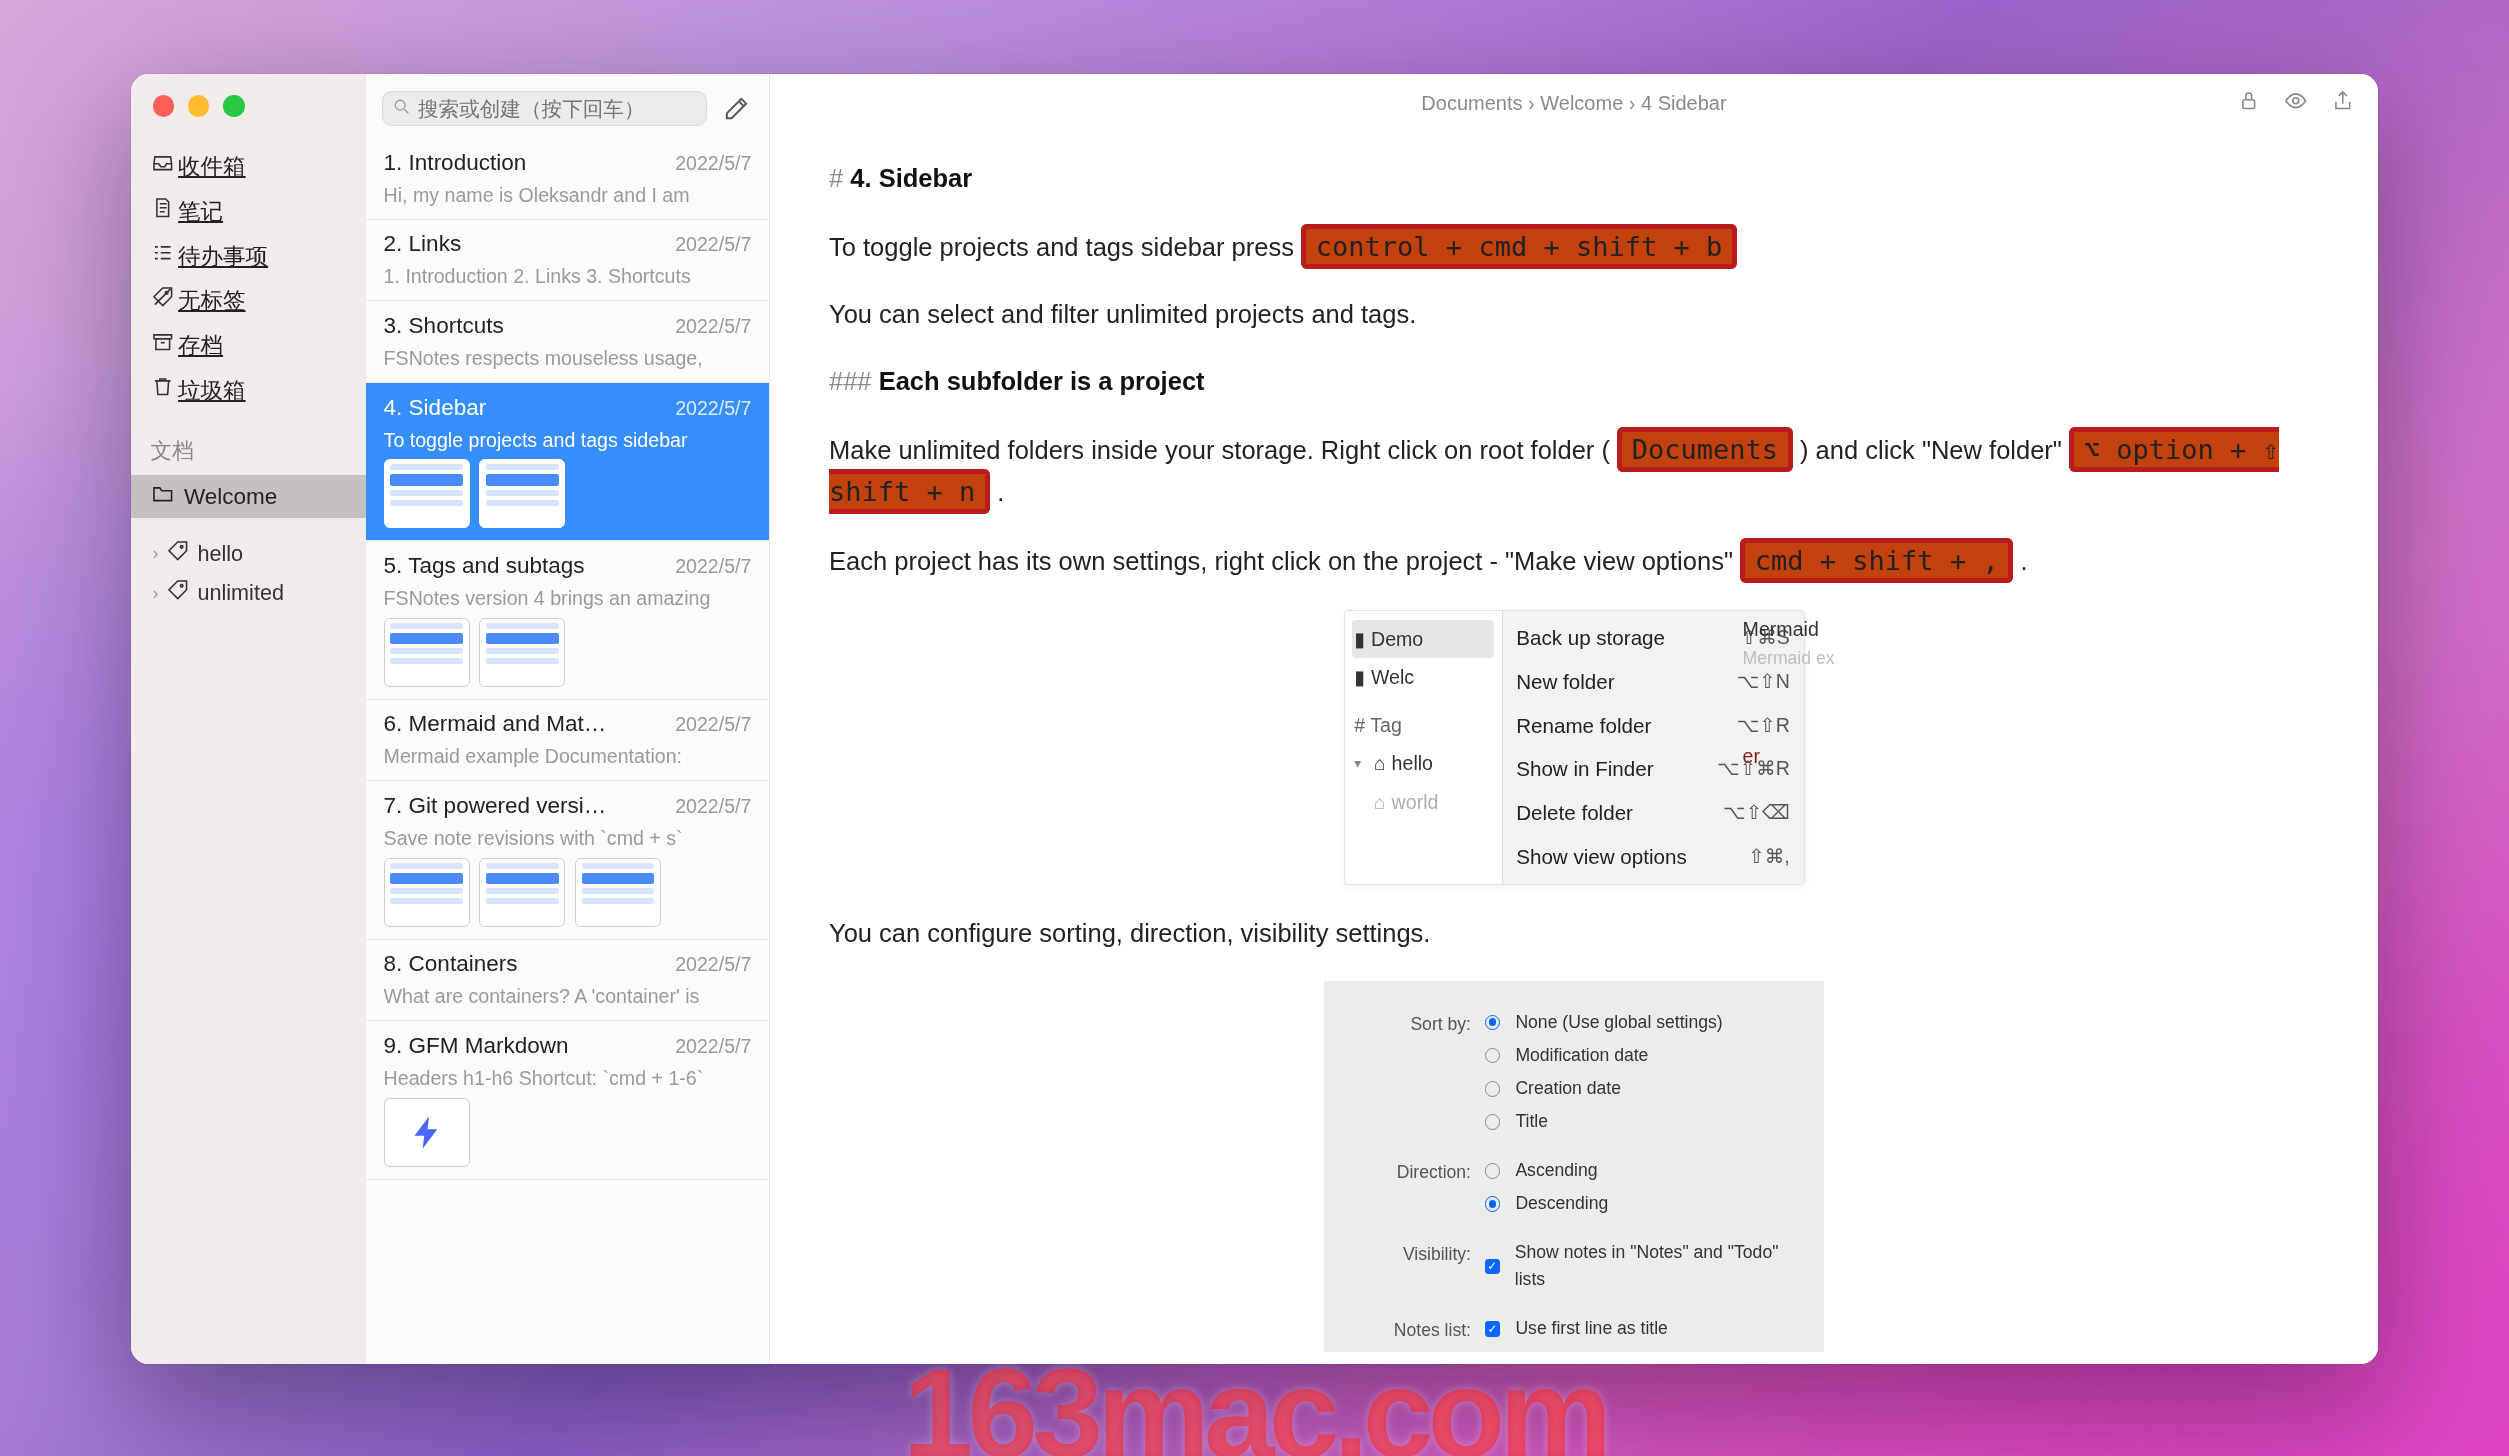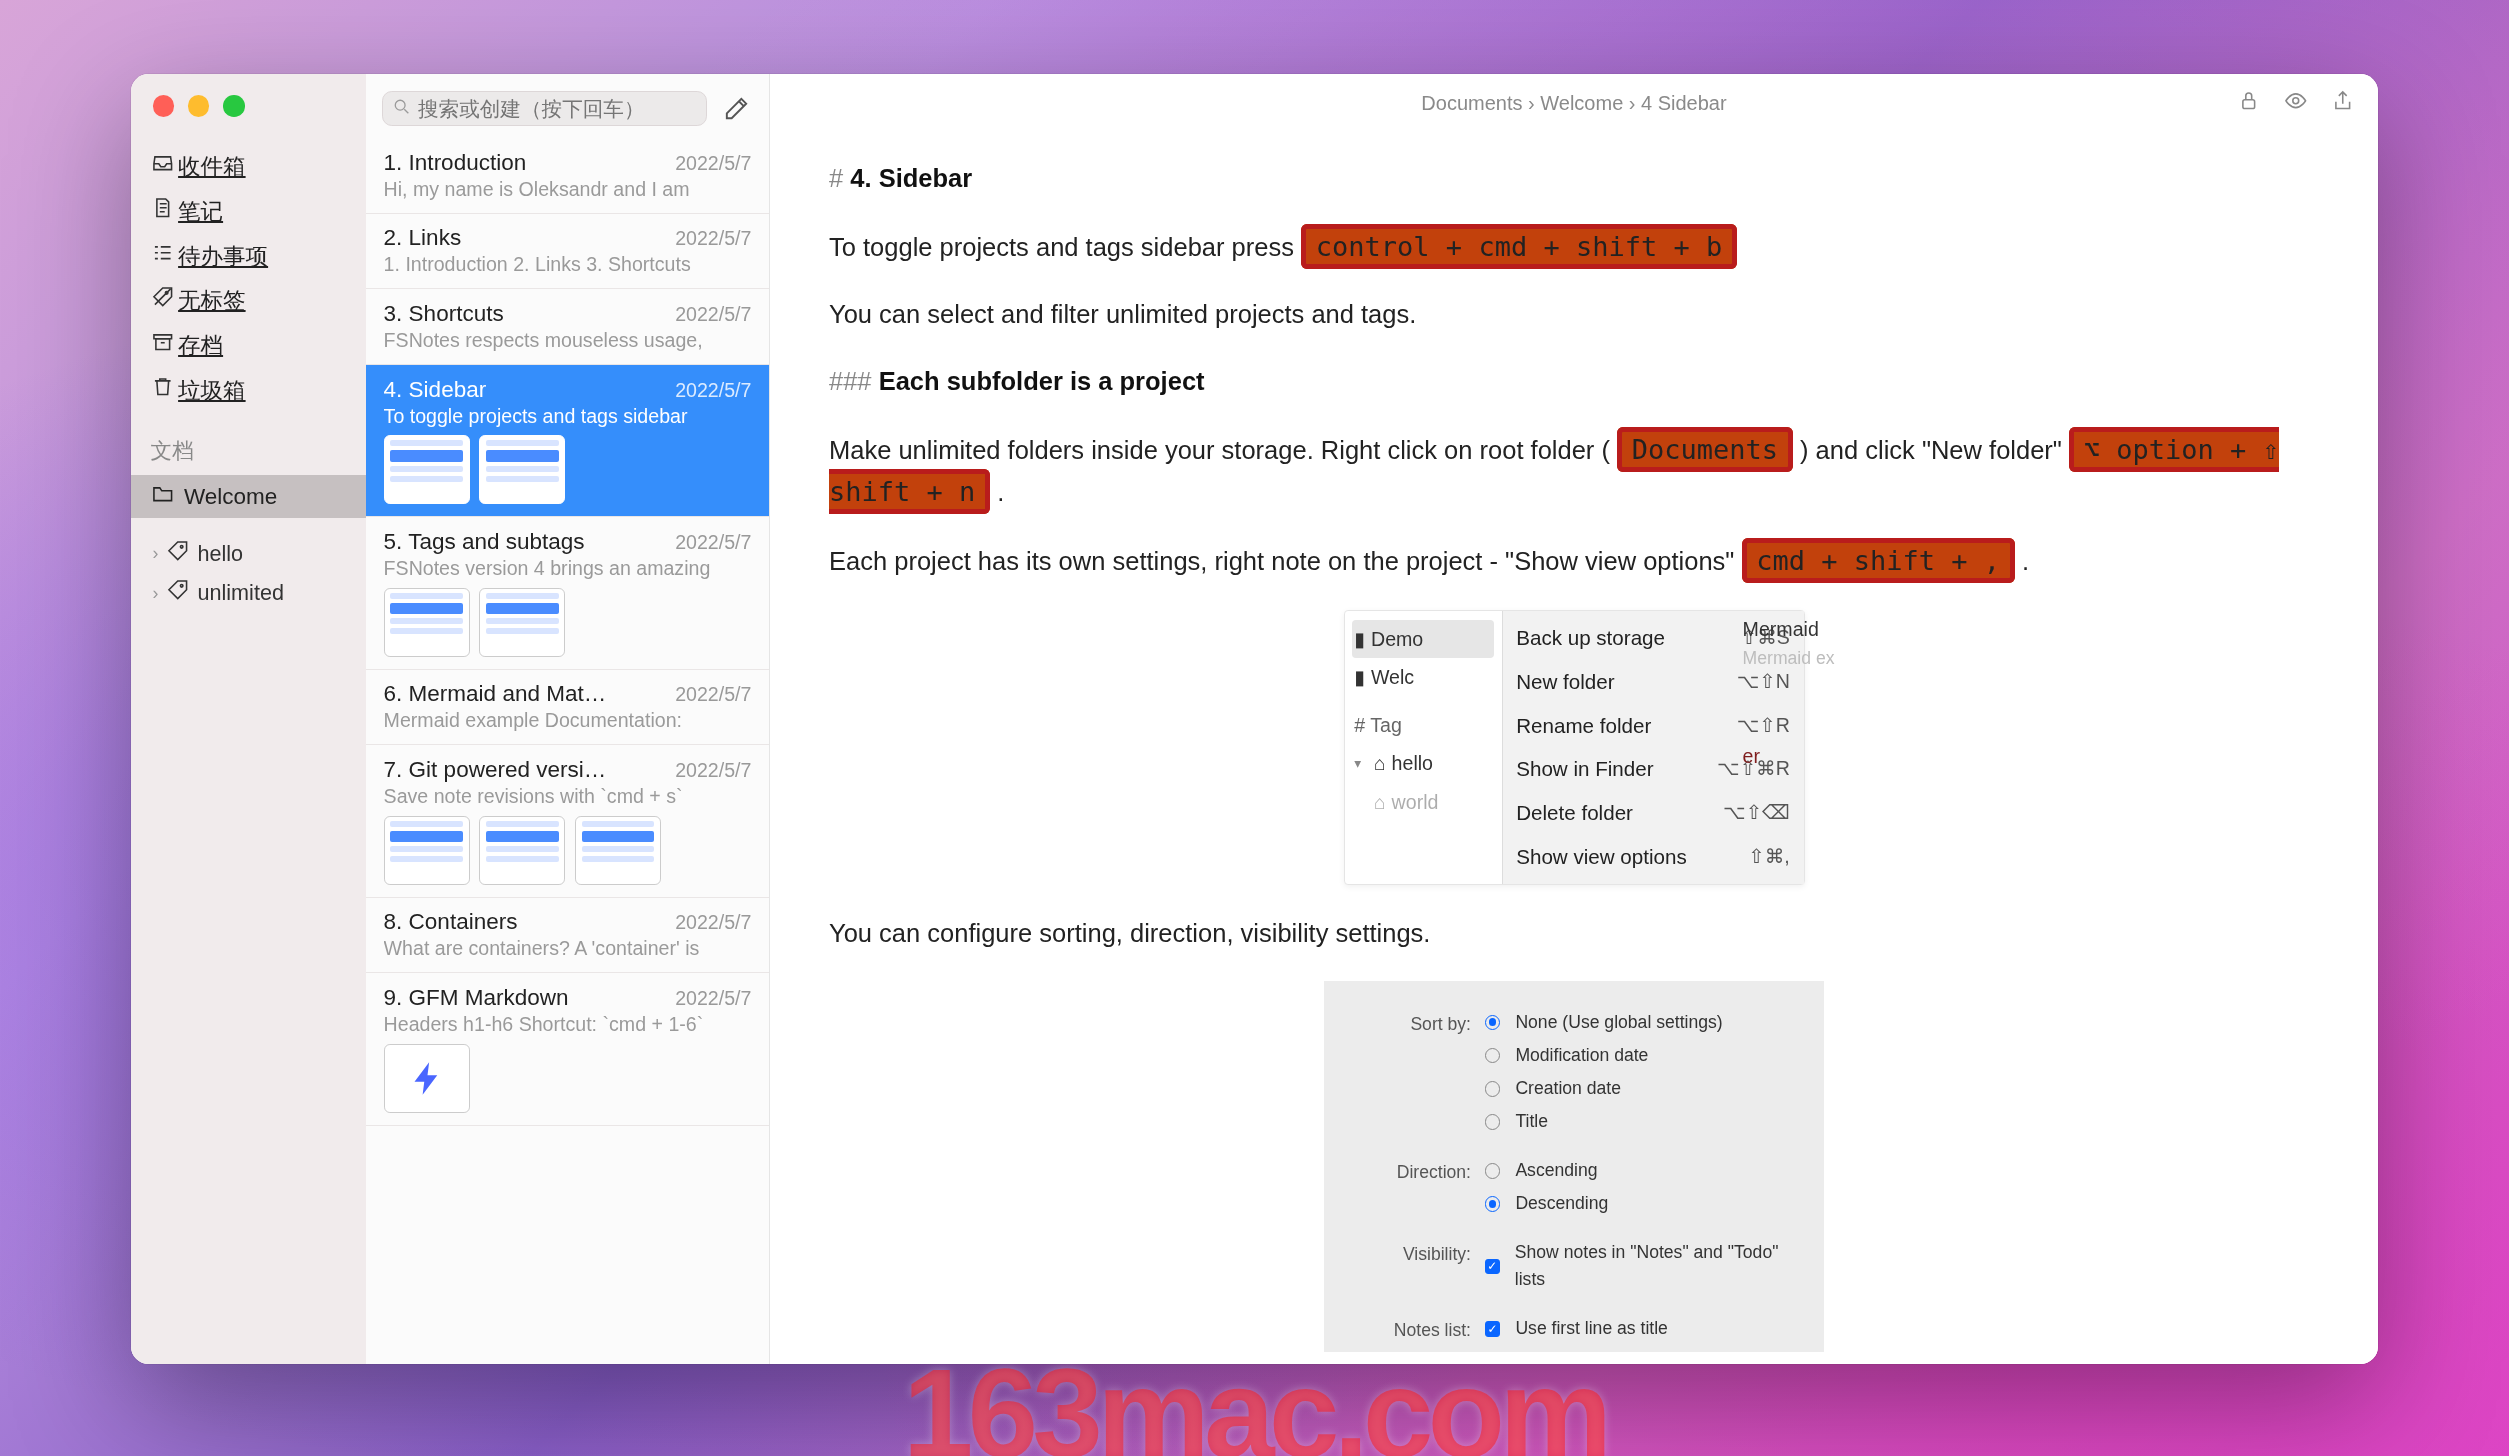--- a/index.html
+++ b/index.html
@@ -170,21 +170,21 @@
     max-width: 255px;
   }
   .note-row .nt-date {
     font-size: 19.6px;
     color: #999;
     white-space: nowrap;
   }
   .note-row .nt-preview {
     font-size: 19.6px;
     color: #9a9a9a;
-    margin-top: 2px;
+    margin-top: 8px;
     white-space: nowrap;
     overflow: hidden;
     text-overflow: ellipsis;
   }
   .note-row.selected {
     background: #358efb;
   }
   .note-row.selected .nt-title,
   .note-row.selected .nt-date,
   .note-row.selected .nt-preview { color: #fff; }
@@ -598,21 +598,21 @@
         <span class="md-bold">Each subfolder is a project</span>
       </p>
       <p>
         <span>Make unlimited folders inside your storage. Right click on root folder (</span>
         <span class="inline-code">Documents</span>
         <span>) and click "New folder" </span>
         <span class="inline-code">⌥ option + ⇧ shift + n</span>
         <span>.</span>
       </p>
       <p>
-        <span>Each project has its own settings, right note on the project - "Show view options" </span>
+        <span>Each project has its own settings, right click on the project - "Make view options" </span>
         <span class="inline-code">cmd + shift + ,</span>
         <span>.</span>
       </p>
 
       <div class="embed-img">
         <div class="ctx-panel">
           <div class="ctx-left">
             <div class="row sel">
                 <span>▮</span>
                 <span>Demo</span>

